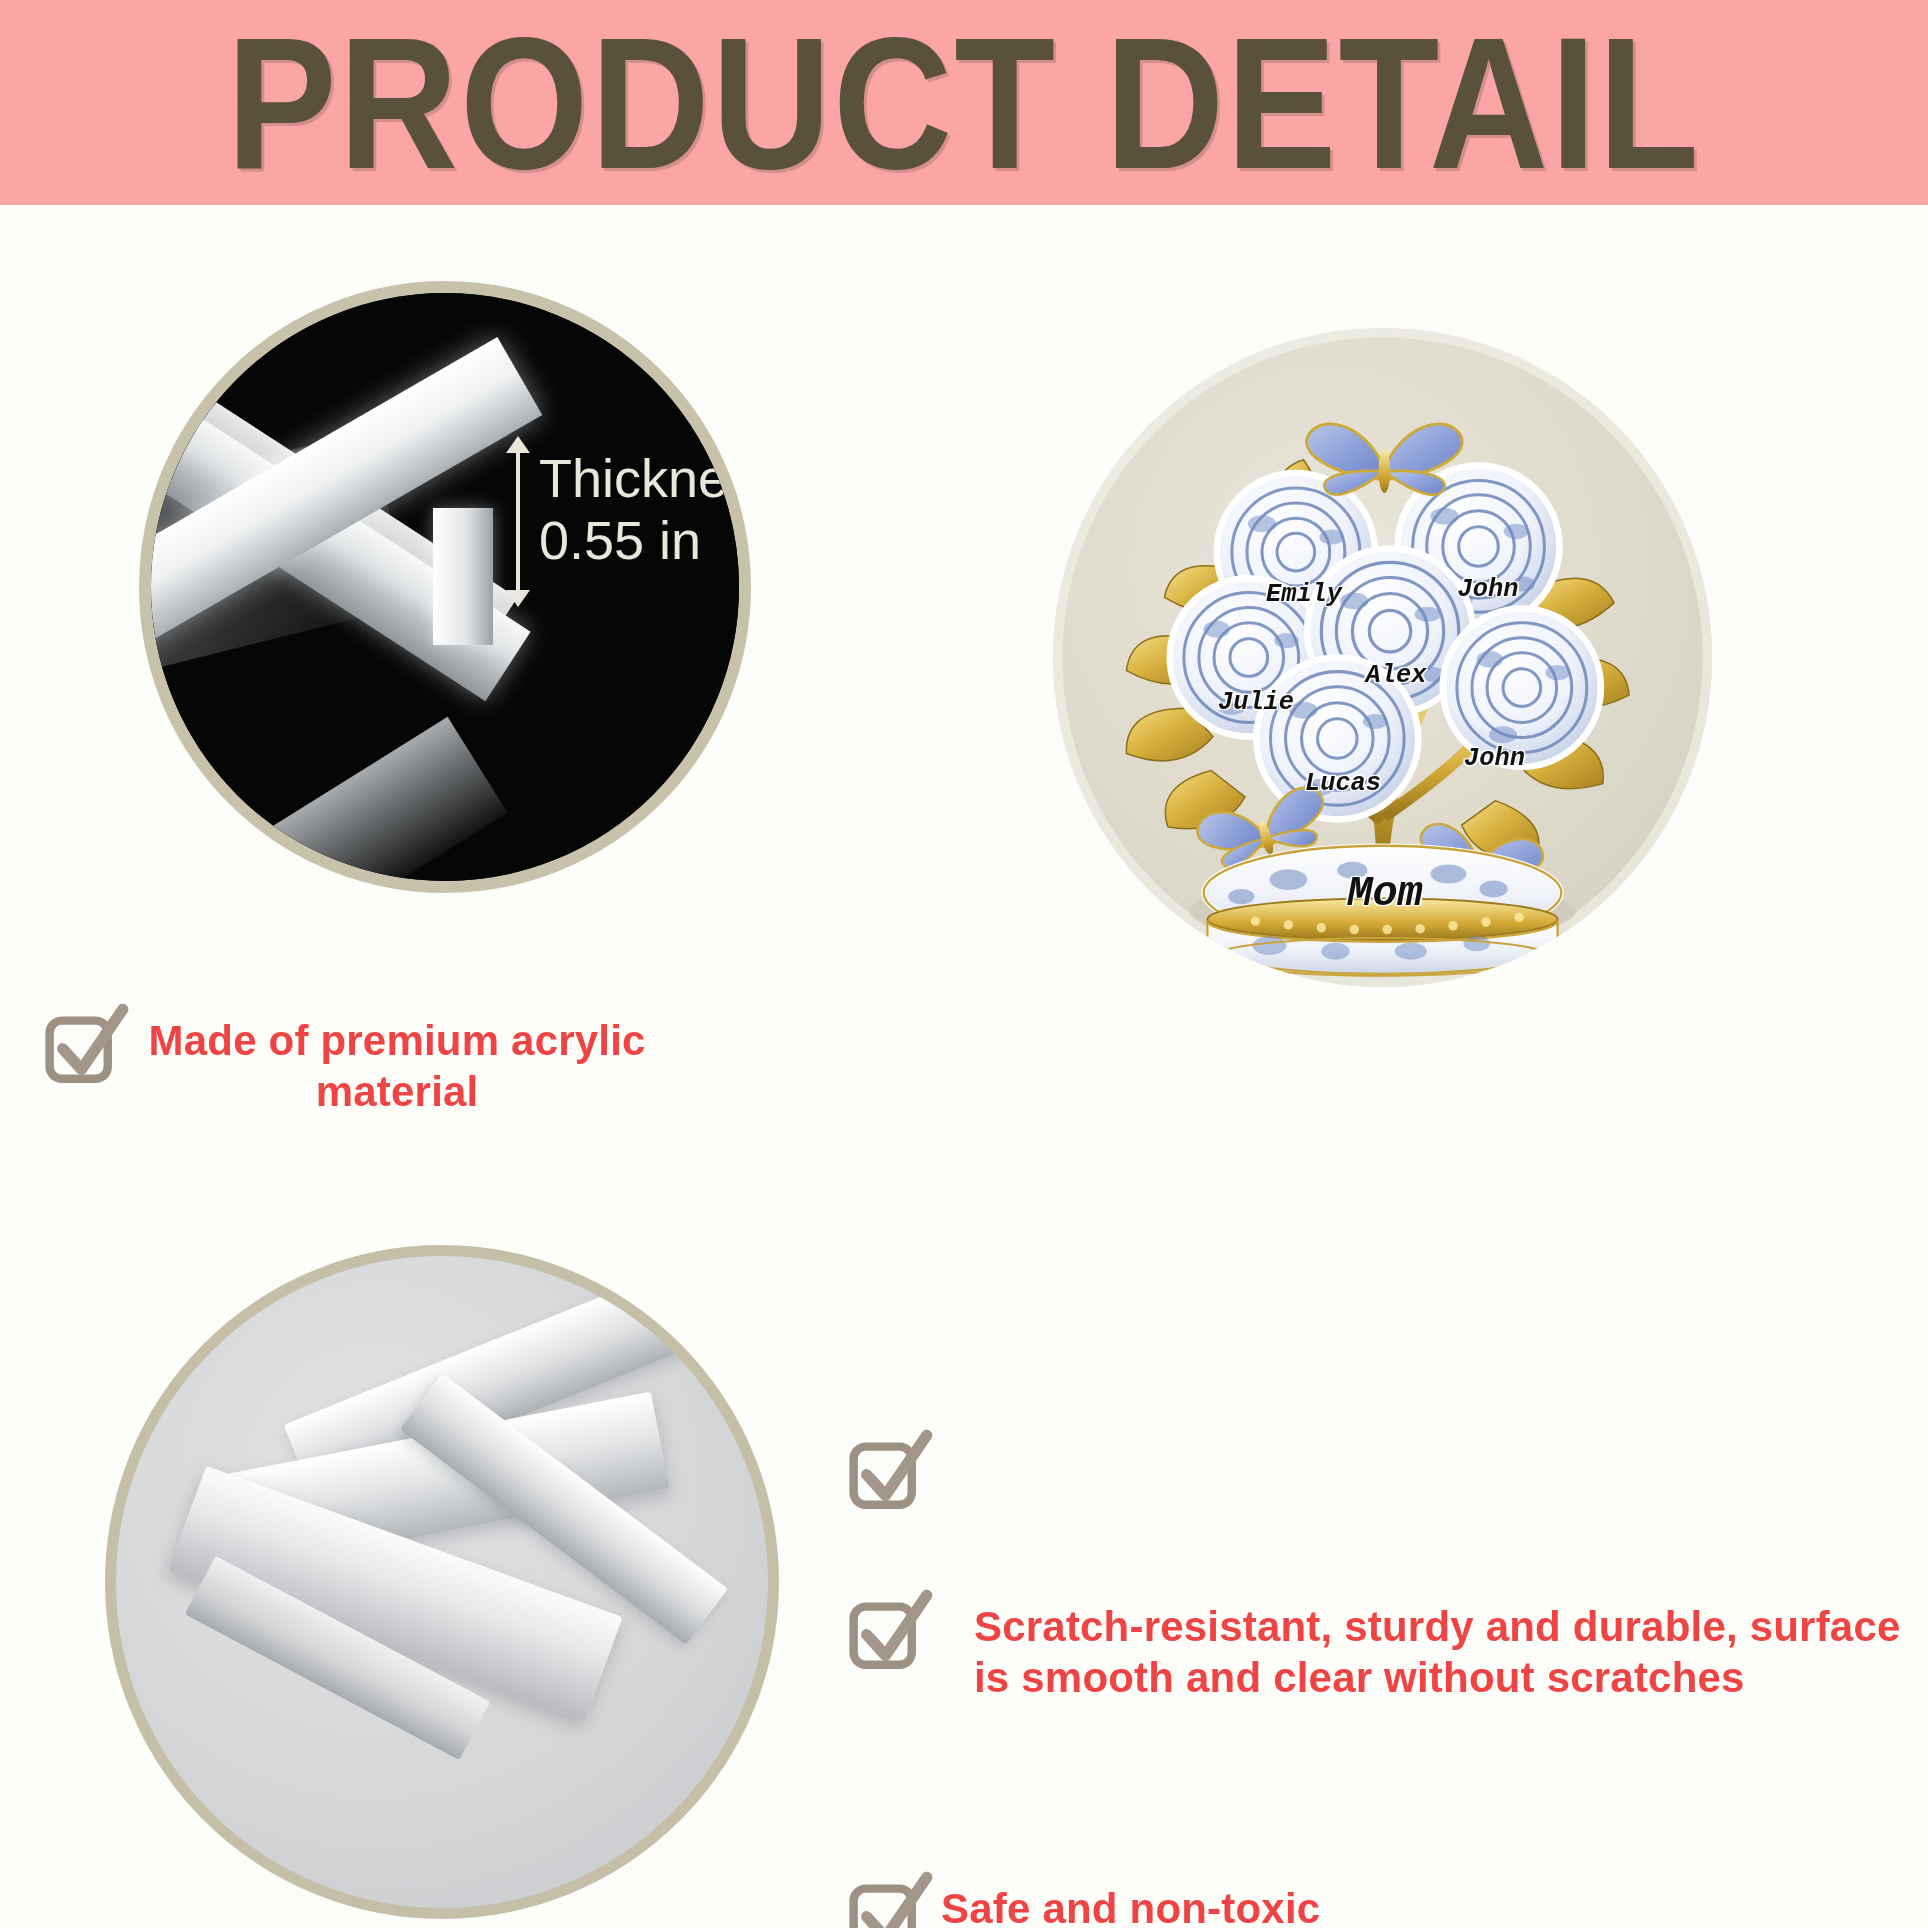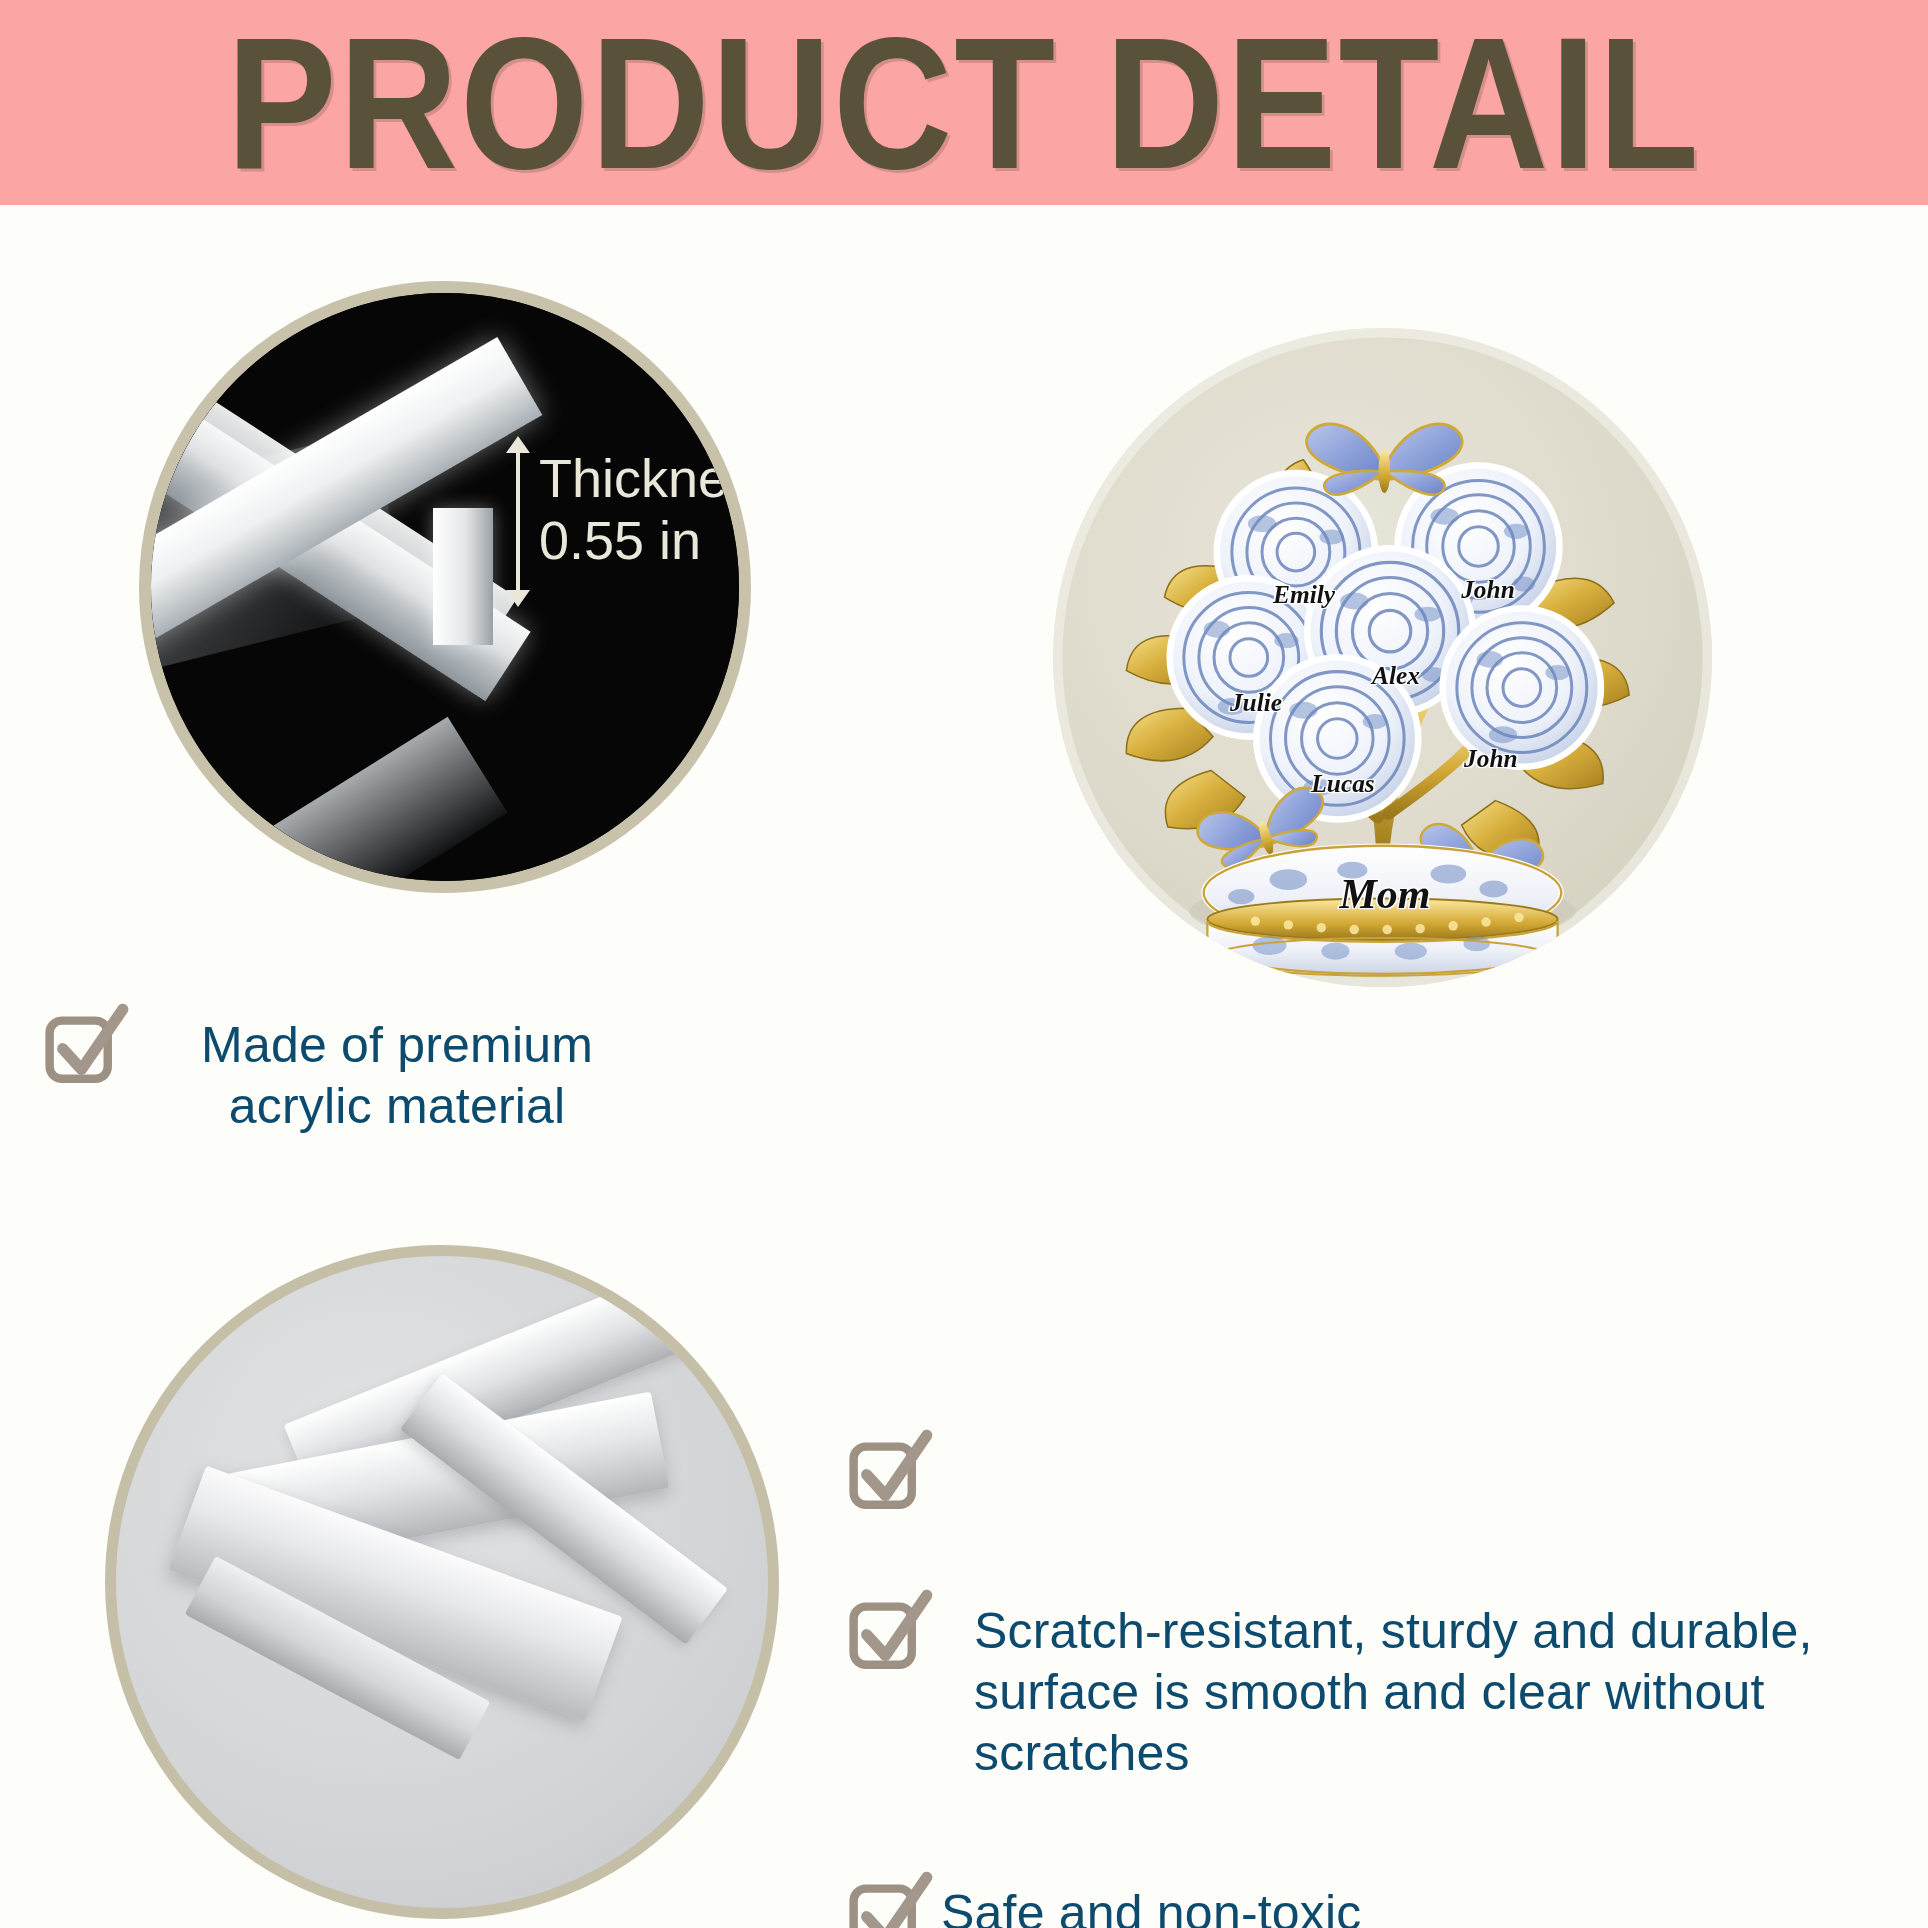--- a/index.html
+++ b/index.html
@@ -125,21 +125,21 @@
     left:66px;top:369px;width:311px;height:66px;
     background:linear-gradient(180deg,#f4f5f6 0%,#d3d5d7 55%,#a3a6a9 100%);
     transform:rotate(28deg);opacity:.9;
   }
 
   
   .bullet{position:absolute;display:flex;align-items:flex-start;}
   .chk{position:relative;width:62px;height:62px;flex:0 0 62px;}
   .chk svg{position:absolute;left:-4.7px;top:-15px;width:90px;height:90px;overflow:visible;}
   .b-text{
-    color:#0c4a6e;font-size:50px;line-height:1.22;font-weight:400;
+    color:#ef4444;font-size:42px;line-height:1.22;font-weight:700;
     letter-spacing:0.2px;
   }
 
   .bullet-left{left:49px;top:1015px;width:650px;}
   .bullet-left .b-text{margin-left:22.6px;text-align:center;width:527px;}
 
   .bullet-r{left:853px;}
   .bullet-r .b-text{margin-left:26px;}
   .br1{top:1128px;width:1055px;}
   .br2{top:1441px;width:1055px;}
@@ -456,21 +456,21 @@
         <path d="M20 52 L40 74 L84 10" fill="none" stroke="#a2978a" stroke-width="12" stroke-linecap="round" stroke-linejoin="round"></path>
       </svg>
     </div>
     <div class="b-text">Safe and non-toxic</div>
   </div>
 
 </div>
 
 <style>
   .nm-t{
-    font-family:Liberation Serif, serif;
+    font-family:Liberation Mono, monospace;
     font-style:italic;font-weight:bold;font-size:25.4px;color:#111;
     text-shadow:-1.4px -1.4px 0 #fff, 1.4px -1.4px 0 #fff, -1.4px 1.4px 0 #fff, 1.4px 1.4px 0 #fff,
                  0 0 3.8px rgba(255,255,255,.9);
     white-space:nowrap;
   }
   .nm-t-mom{font-size:42px;}
 </style>
 
 
 </body></html>

